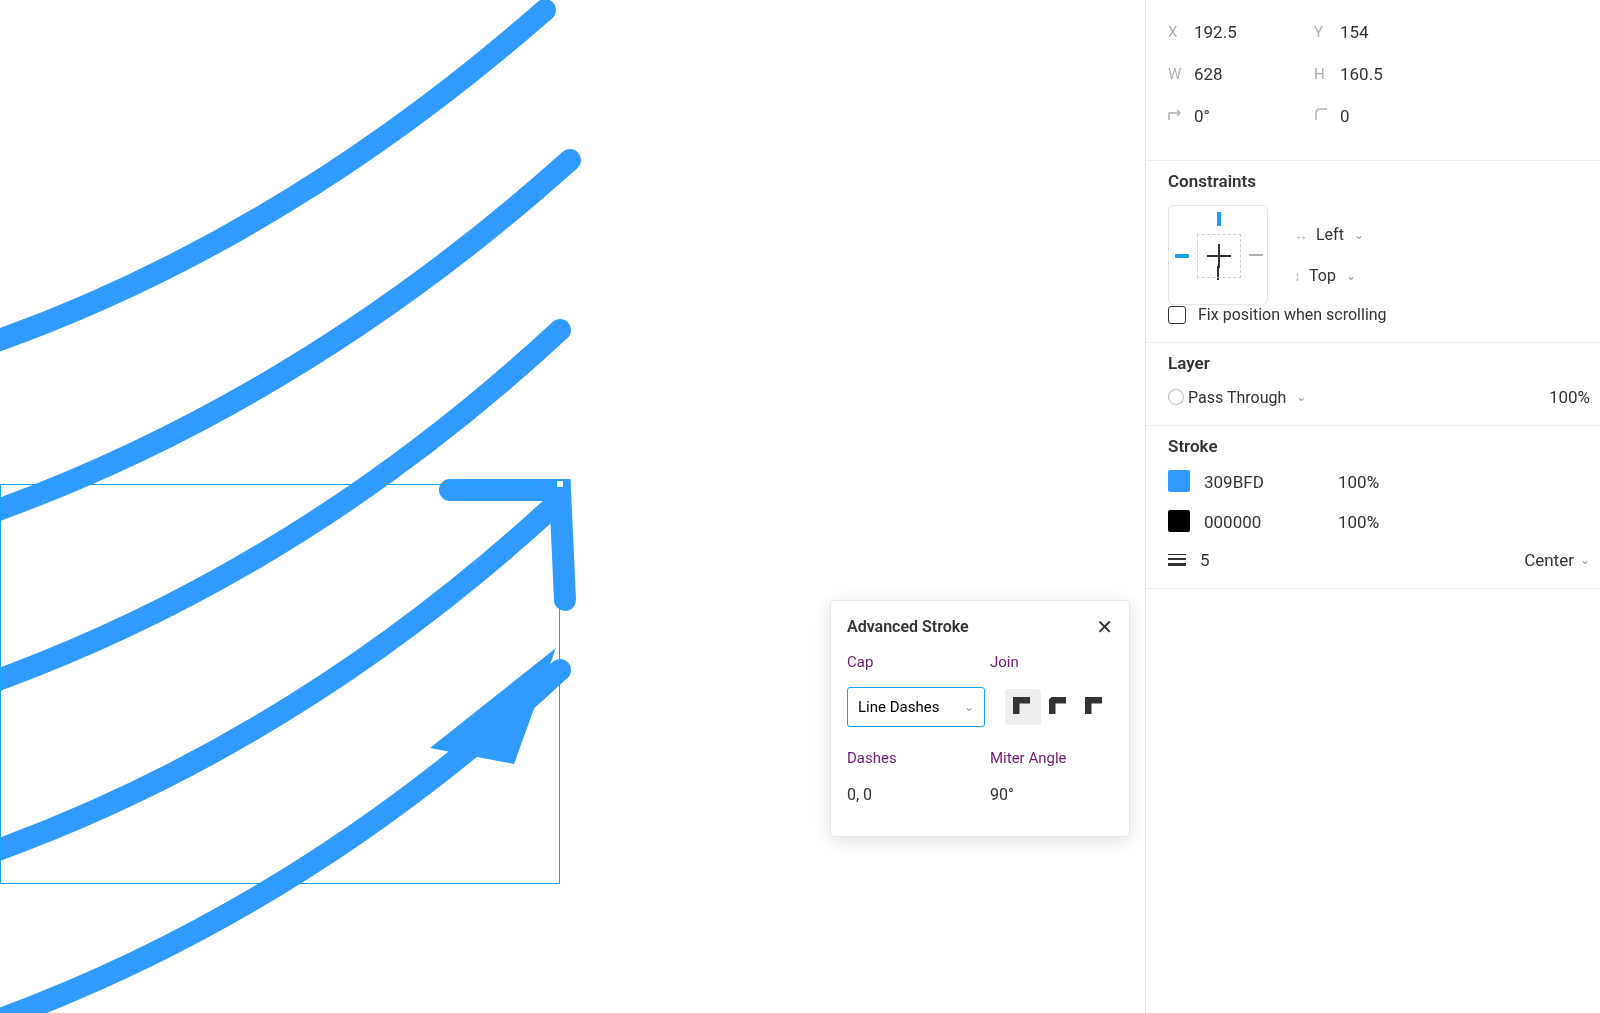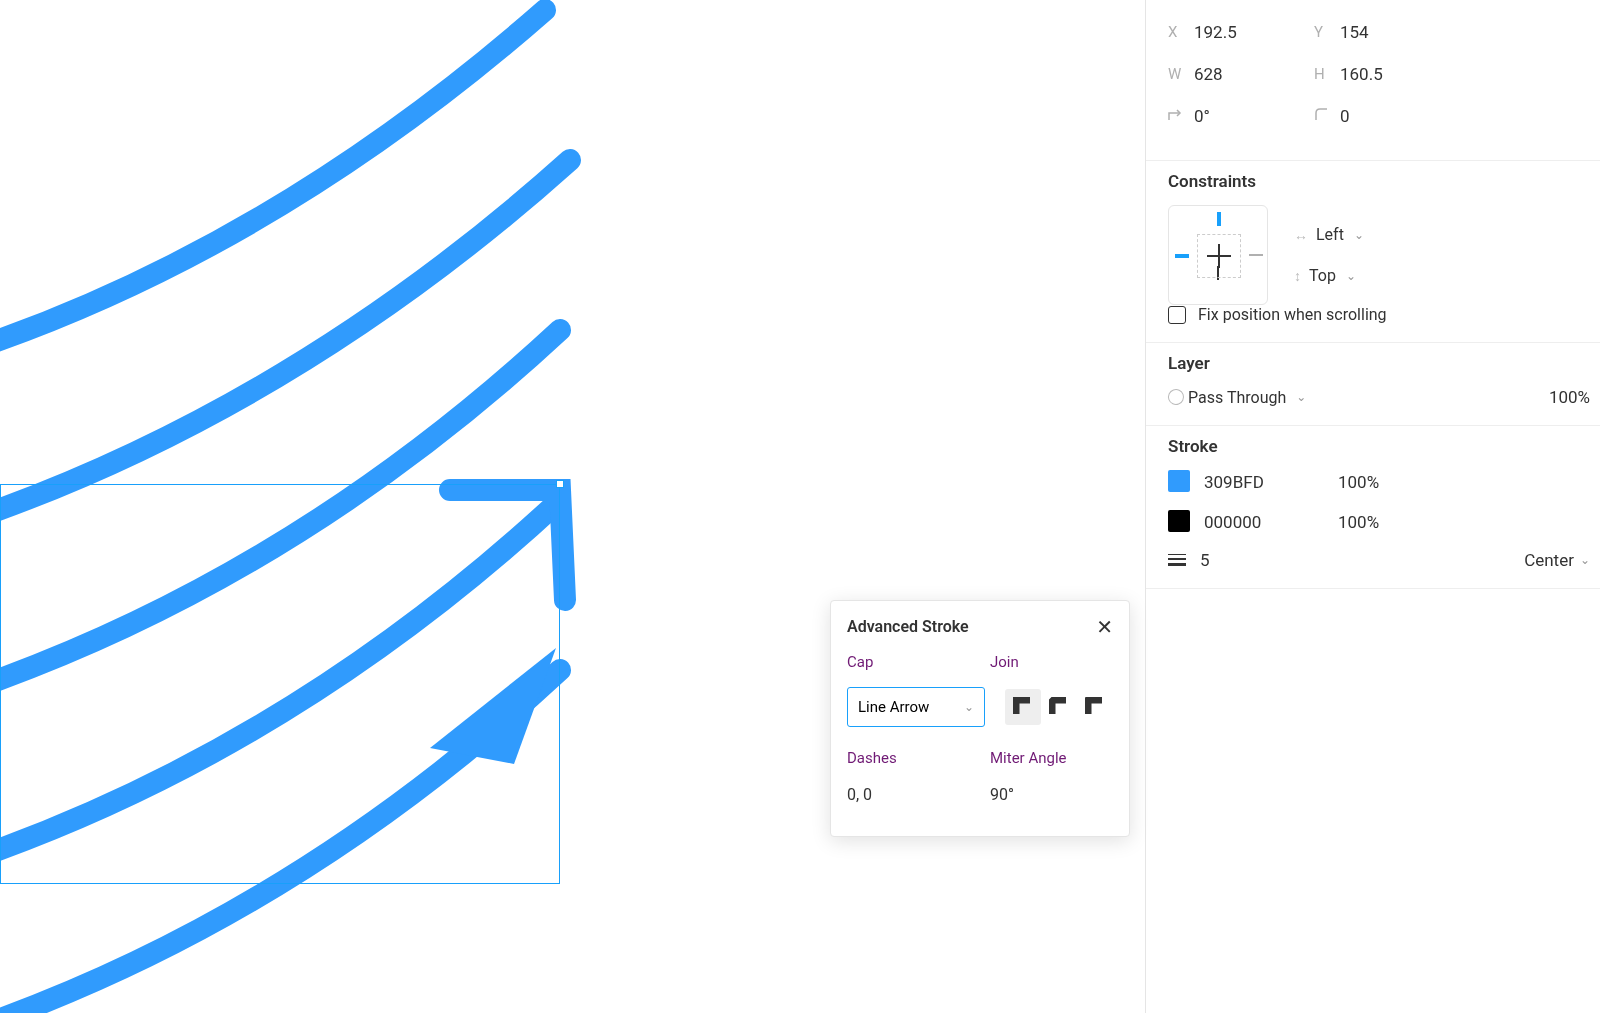--- a/index.html
+++ b/index.html
@@ -204,21 +204,21 @@
     <div class="prow">
       <div class="pcol">
         <div class="plabel">Cap</div>
       </div>
       <div class="pcol">
         <div class="plabel">Join</div>
       </div>
     </div>
     <div class="prow" style="align-items:center; margin-bottom:22px;">
       <div class="cap-select">
-        <span>Line Arrow</span>
+        <span>Line Dashes</span>
         <span class="chev">⌄</span>
       </div>
       <div class="join-opts">
         <div class="join-btn sel">
           <svg width="20" height="20">
               <path d="M3 17 L3 3 L17 3" stroke="#333" stroke-width="7" fill="none" stroke-linejoin="miter"></path>
             </svg>
         </div>
         <div class="join-btn">
           <svg width="20" height="20">

